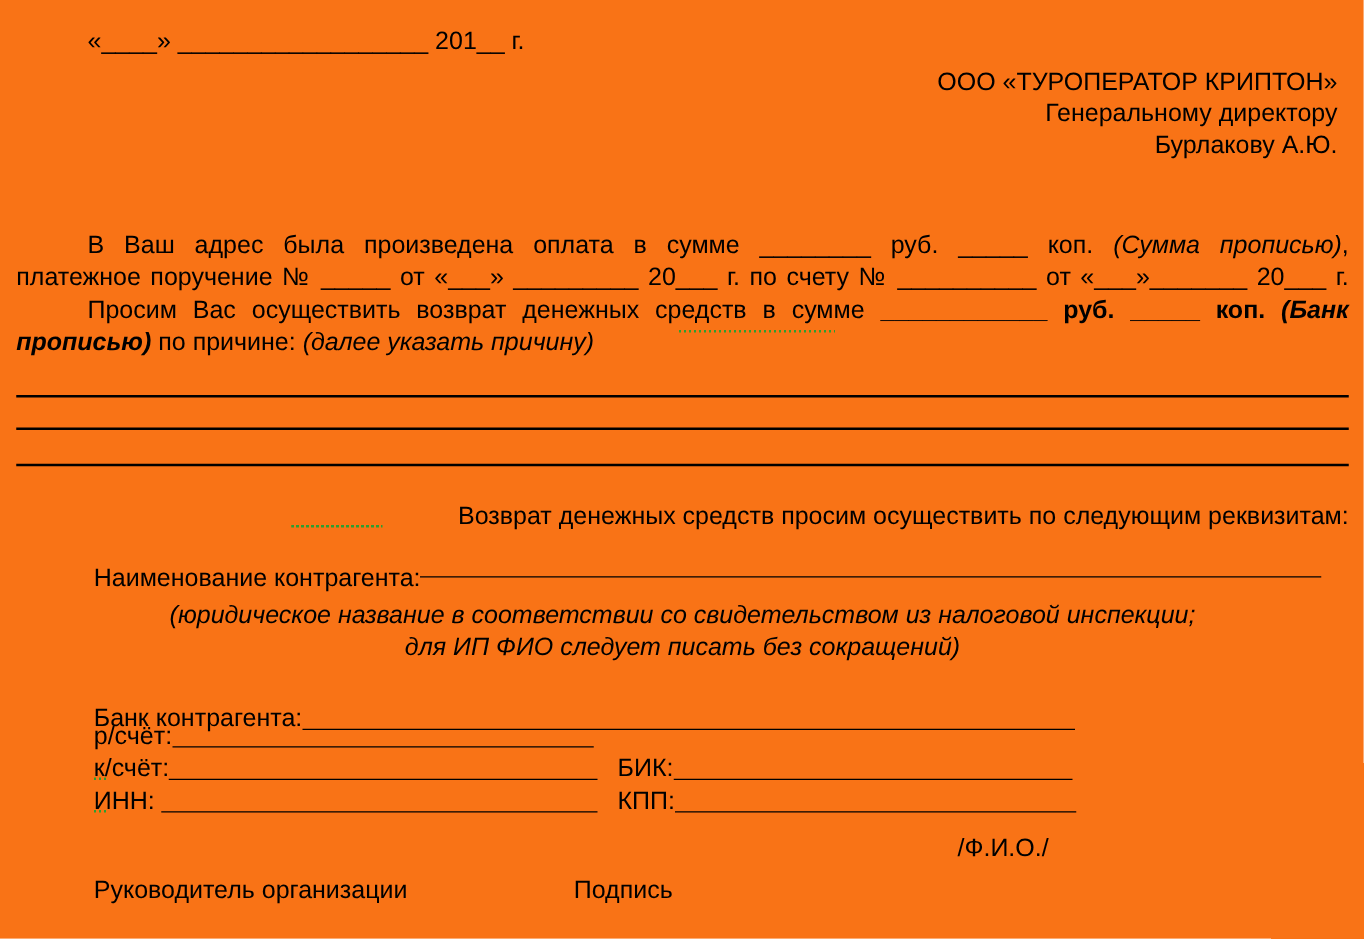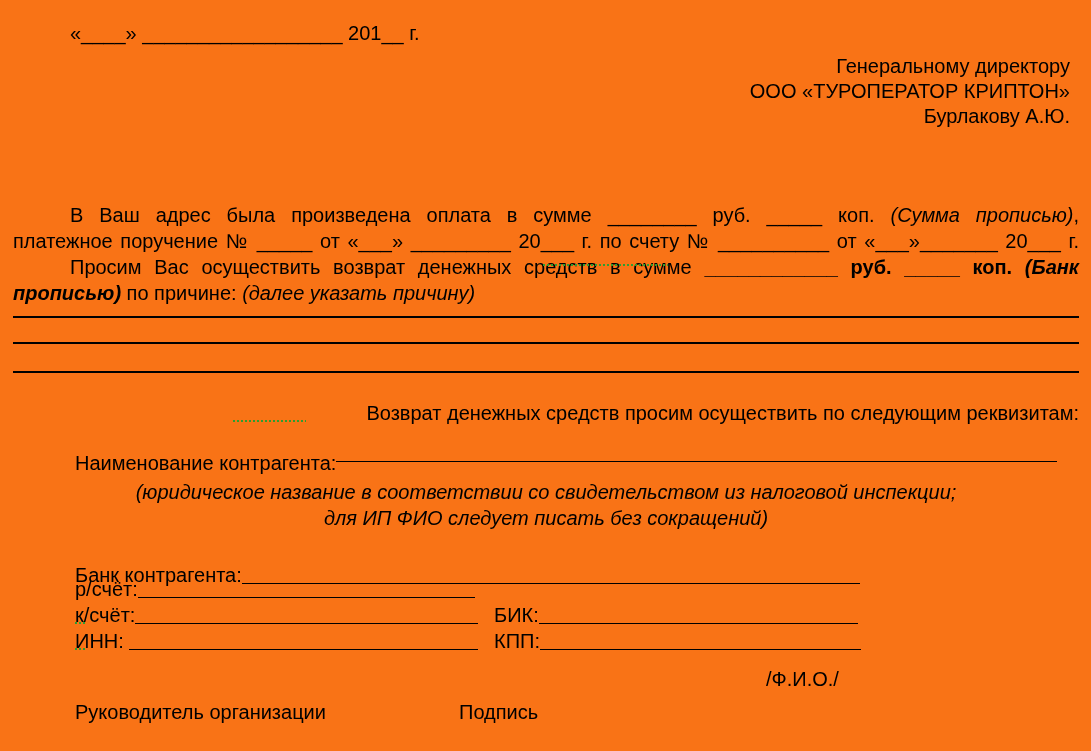--- a/index.html
+++ b/index.html
@@ -15,21 +15,20 @@
   .abs{position:absolute;}
   .addressee{
     right:21px;top:54px;
     text-align:right;
     line-height:25px;
     white-space:nowrap;
   }
   .bodytext{
     left:13px;top:183px;width:1066px;
     line-height:26px;
-    margin-top:19px;
   }
   .jline{
     text-align:justify;
     text-align-last:justify;
   }
   .indent{text-indent:57px;}
   .it{font-style:italic;}
   .b{font-weight:bold;}
   .bi{font-weight:bold;font-style:italic;}
   .rule{
@@ -64,22 +63,22 @@
   .sig{white-space:nowrap;}
 </style>
 </head>
 <body>
 
 <div class="page">
 
   <div class="abs" style="left:70px;top:20px;line-height:26px;white-space:nowrap;">«____» __________________ 201__ г.</div>
 
   <div class="abs addressee">
+    <div>ООО «ТУРОПЕРАТОР КРИПТОН»</div>
     <div>Генеральному директору</div>
-    <div>ООО «ТУРОПЕРАТОР КРИПТОН»</div>
     <div>Бурлакову А.Ю.</div>
   </div>
 
   <div class="abs bodytext">
     <div class="jline indent"><span>В Ваш адрес была произведена оплата в сумме ________ руб. _____ коп. </span><span class="it">(Сумма прописью)</span><span>,</span></div>
     <div class="jline">платежное поручение № _____ от «___» _________ 20___ г. по счету № __________ от «___»_______ 20___ г.</div>
     <div class="jline indent"><span>Просим Вас осуществить возврат денежных средств в сумме </span><span class="b">____________ руб. _____ коп. </span><span class="bi">(Банк</span></div>
     <div><span class="bi">прописью)</span><span> по причине: </span><span class="it">(далее указать причину)</span></div>
   </div>
 

